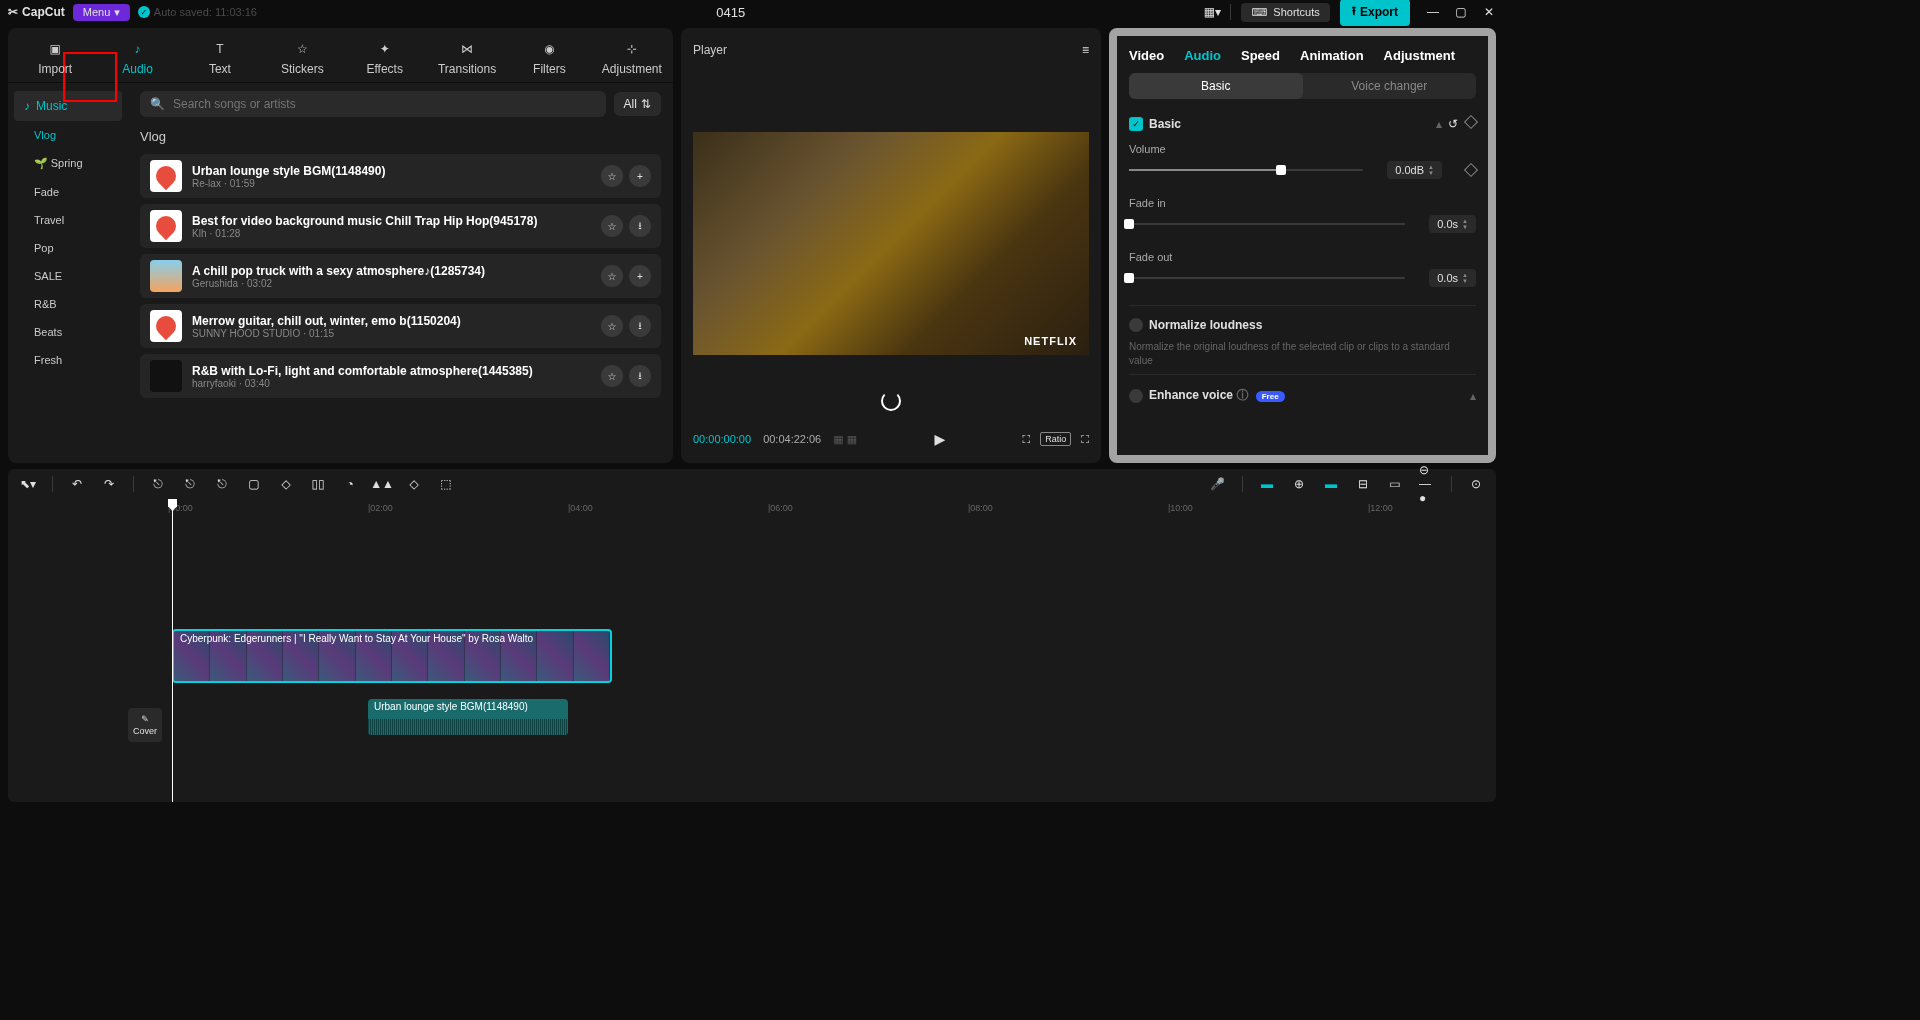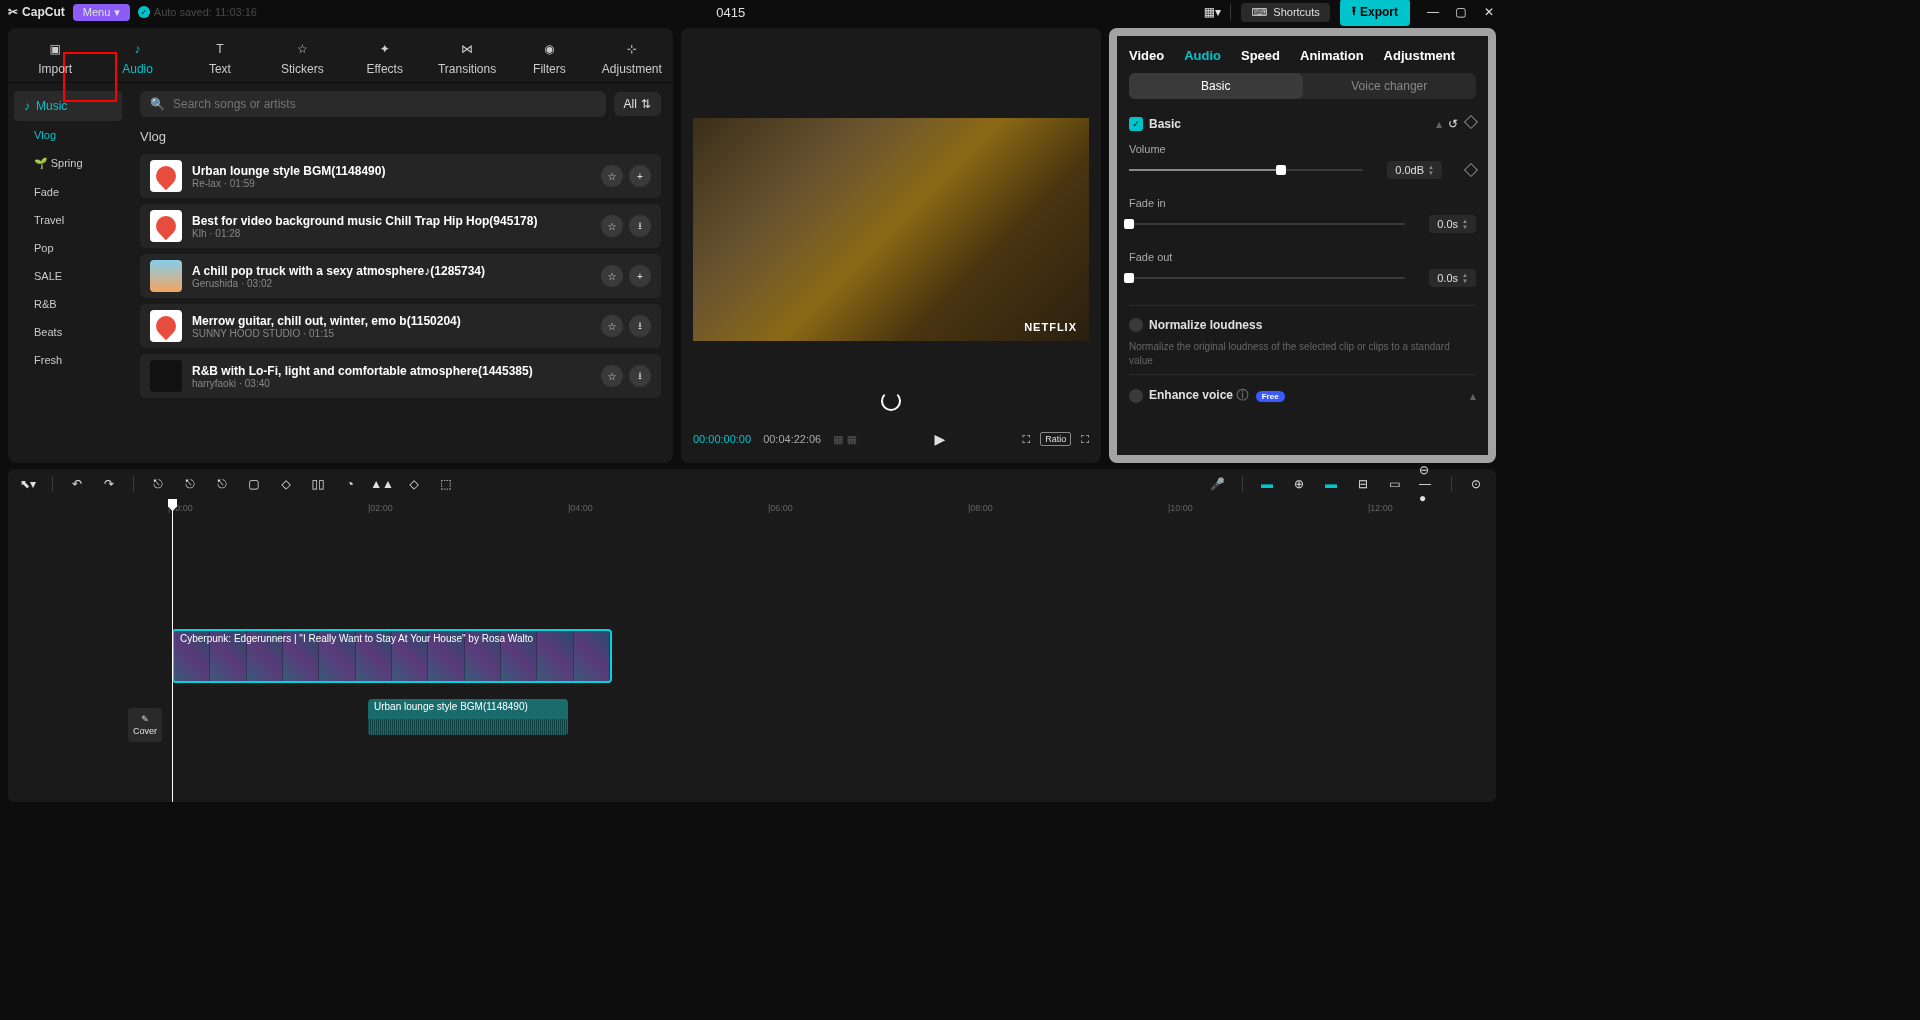--- a/index.html
+++ b/index.html
@@ -1,19 +1,19 @@
 <!DOCTYPE html>
 <html><head>
 <meta charset="utf-8">
 <style>
 * { margin: 0; padding: 0; box-sizing: border-box; font-family: -apple-system, BlinkMacSystemFont, "Segoe UI", sans-serif; }
 body { background: #0d0d0d; color: #e0e0e0; width: 1504px; height: 803px; overflow: hidden; font-size: 12px; }
 .titlebar { height: 24px; display: flex; align-items: center; padding: 0 8px; background: #0d0d0d; gap: 8px; }
 .logo { font-weight: bold; font-size: 12px; display: flex; align-items: center; gap: 4px; }
-.menu-btn { background: #8b5cf6; color: #e0e0e0; padding: 2px 10px; border-radius: 4px; font-size: 11px; display: flex; align-items: center; gap: 4px; }
+.menu-btn { background: #6d28d9; color: #e0e0e0; padding: 2px 10px; border-radius: 4px; font-size: 11px; display: flex; align-items: center; gap: 4px; }
 .auto-saved { color: #4a4a4a; font-size: 11px; display: flex; align-items: center; gap: 4px; }
 .check-icon { width: 12px; height: 12px; background: #00c4cc; border-radius: 50%; display: inline-flex; align-items: center; justify-content: center; color: #000; font-size: 8px; }
 .title-center { flex: 1; text-align: center; font-size: 13px; font-weight: 500; }
 .titlebar-right { display: flex; align-items: center; gap: 10px; }
 .shortcuts-btn { background: #2a2a2a; padding: 3px 10px; border-radius: 4px; display: flex; align-items: center; gap: 6px; font-size: 11px; }
 .export-btn { background: #00c4cc; color: #000; padding: 3px 12px; border-radius: 4px; font-weight: 600; display: flex; align-items: center; gap: 4px; font-size: 12px; }
 .win-controls { display: flex; gap: 14px; margin-left: 6px; }
 .win-ctrl { width: 14px; height: 14px; display: flex; align-items: center; justify-content: center; }
 
 .main-area { display: flex; height: calc(100% - 24px - 340px); gap: 8px; padding: 4px 8px 0 8px; }
@@ -266,20 +266,24 @@
     <div class="track-action">⭳</div>
                 </div>
               </div>
             </div>
         </div>
       </div>
     </div>
   </div>
 
   <div class="player-panel">
+    <div class="player-header">
+      <div class="player-title">Player</div>
+      <div>≡</div>
+    </div>
     <div class="player-viewport">
       <div class="player-frame">
         <div class="netflix-mark">NETFLIX</div>
       </div>
       <div class="loading-center"></div>
     </div>
     <div class="player-controls">
       <span class="time-current">00:00:00:00</span>
       <span class="time-total">00:04:22:06</span>
       <span style="color:#555;">▦ ▦</span>

